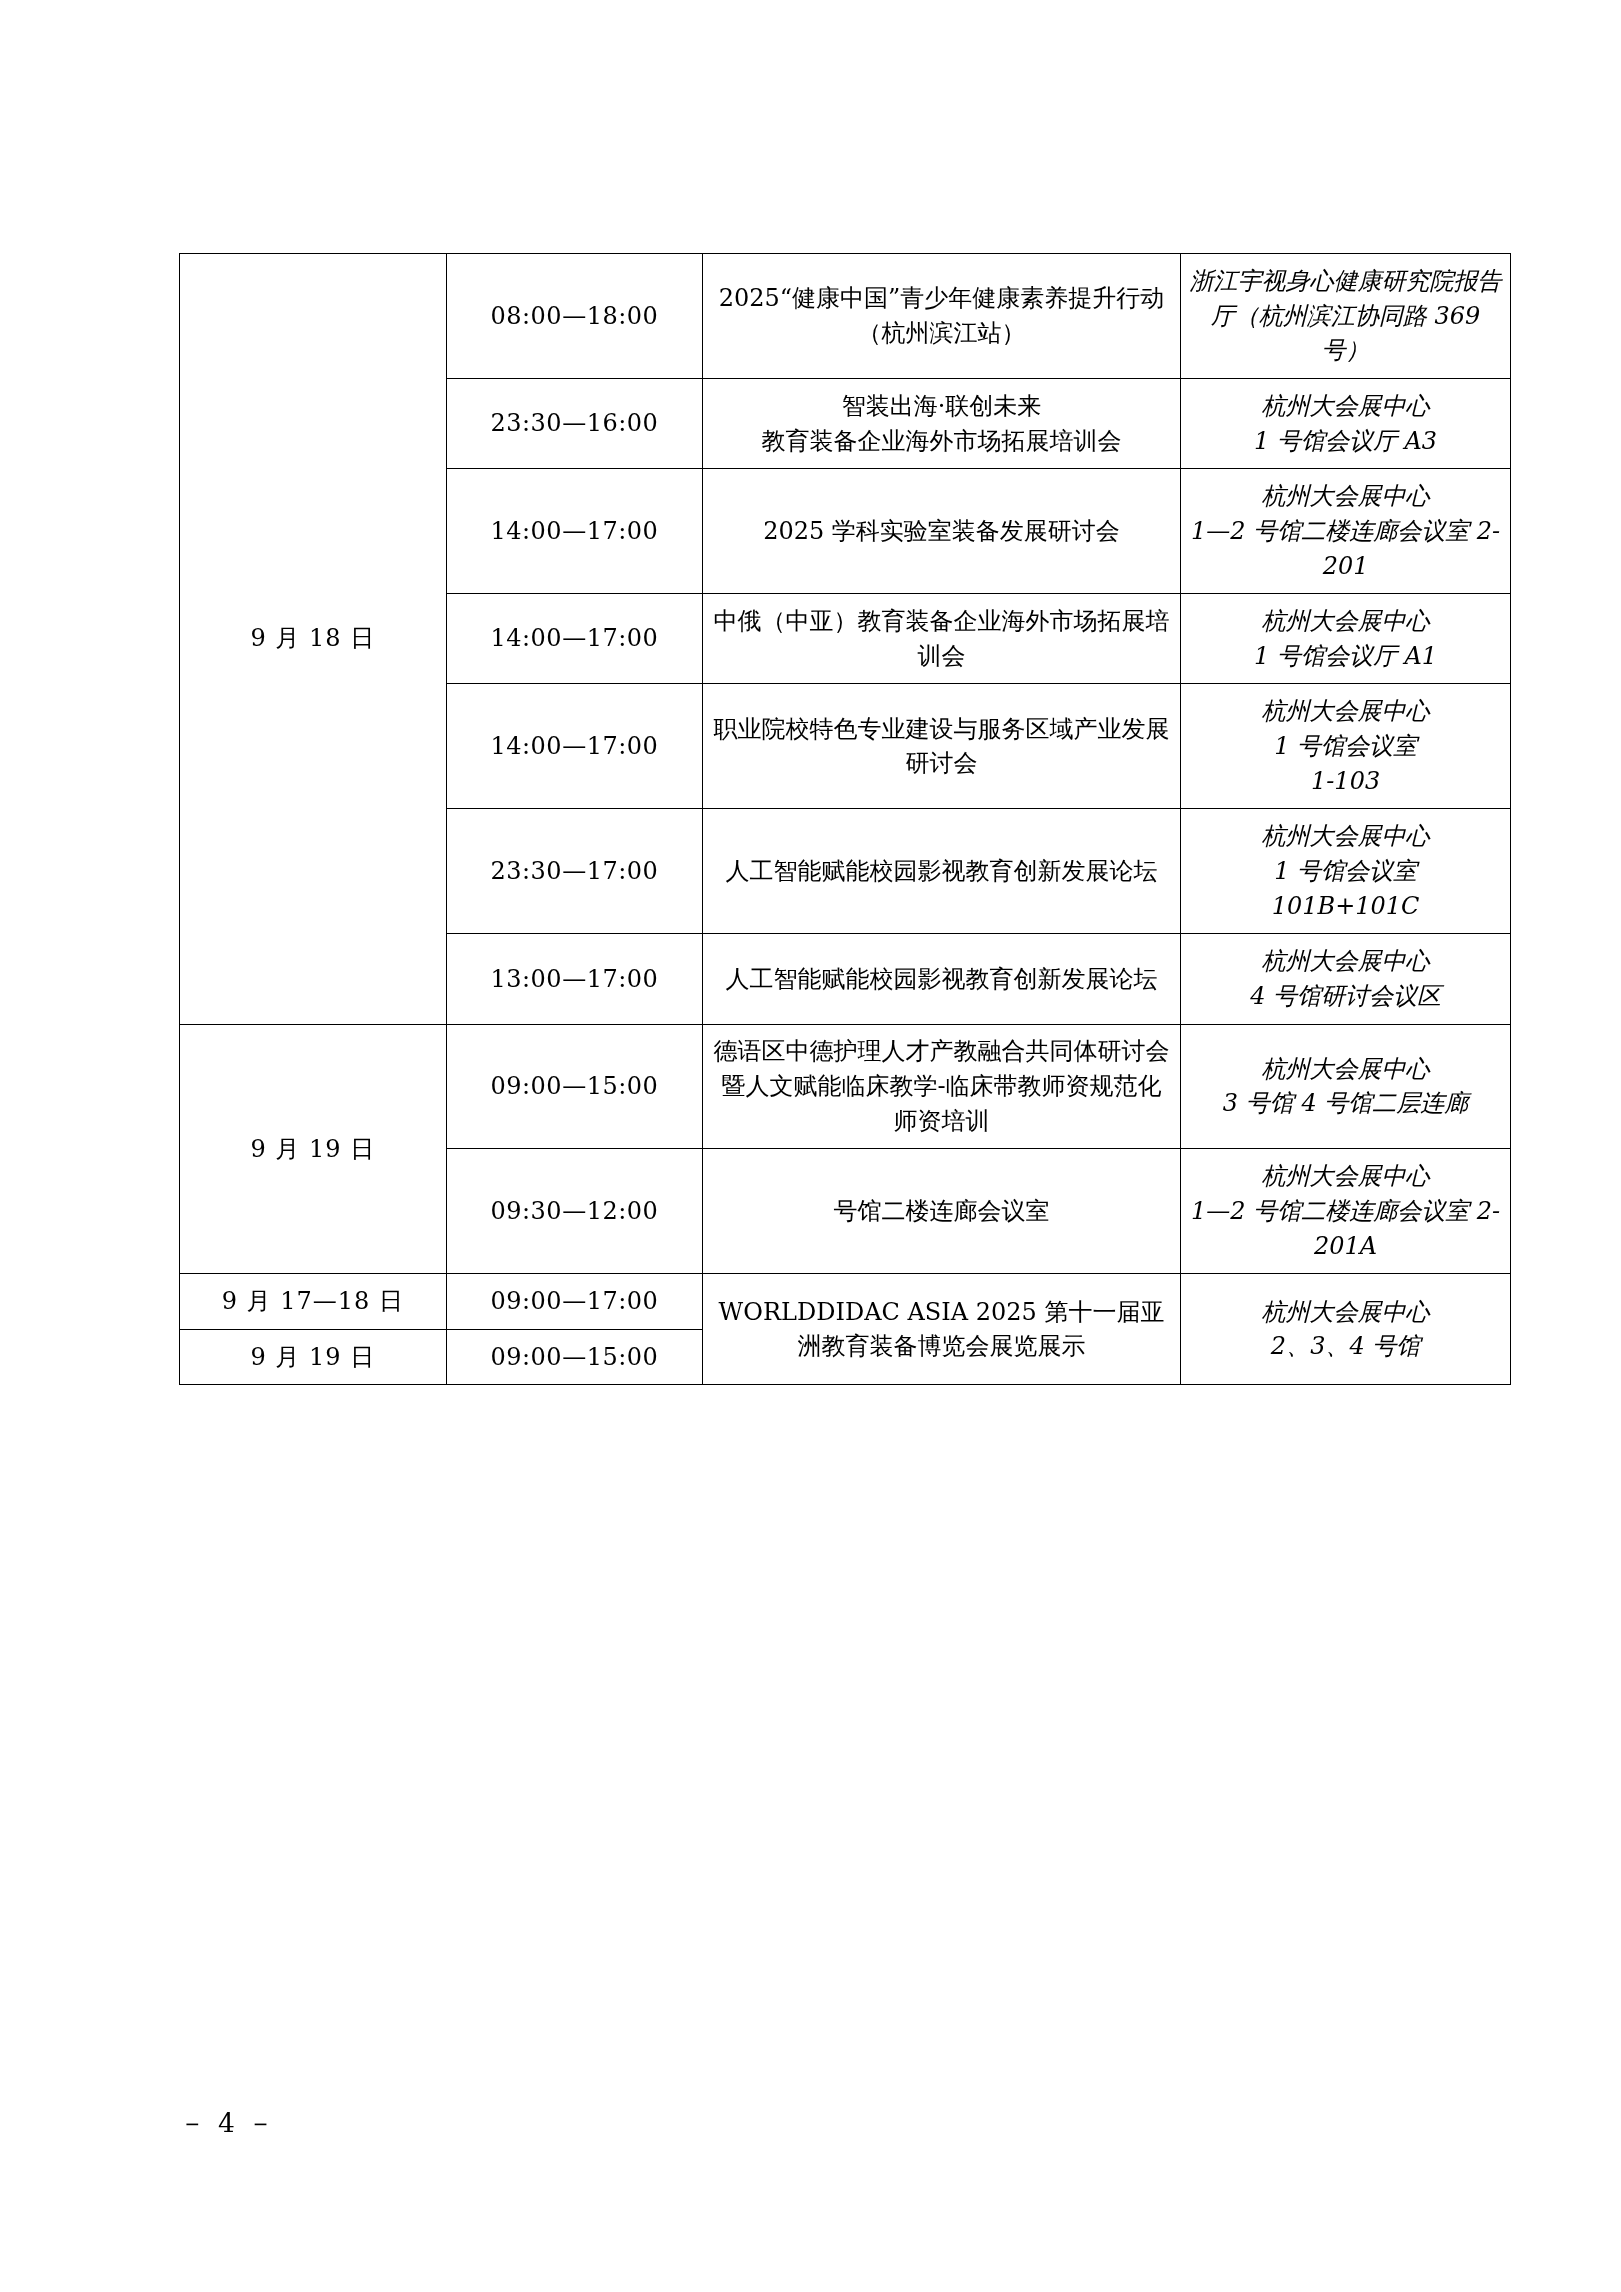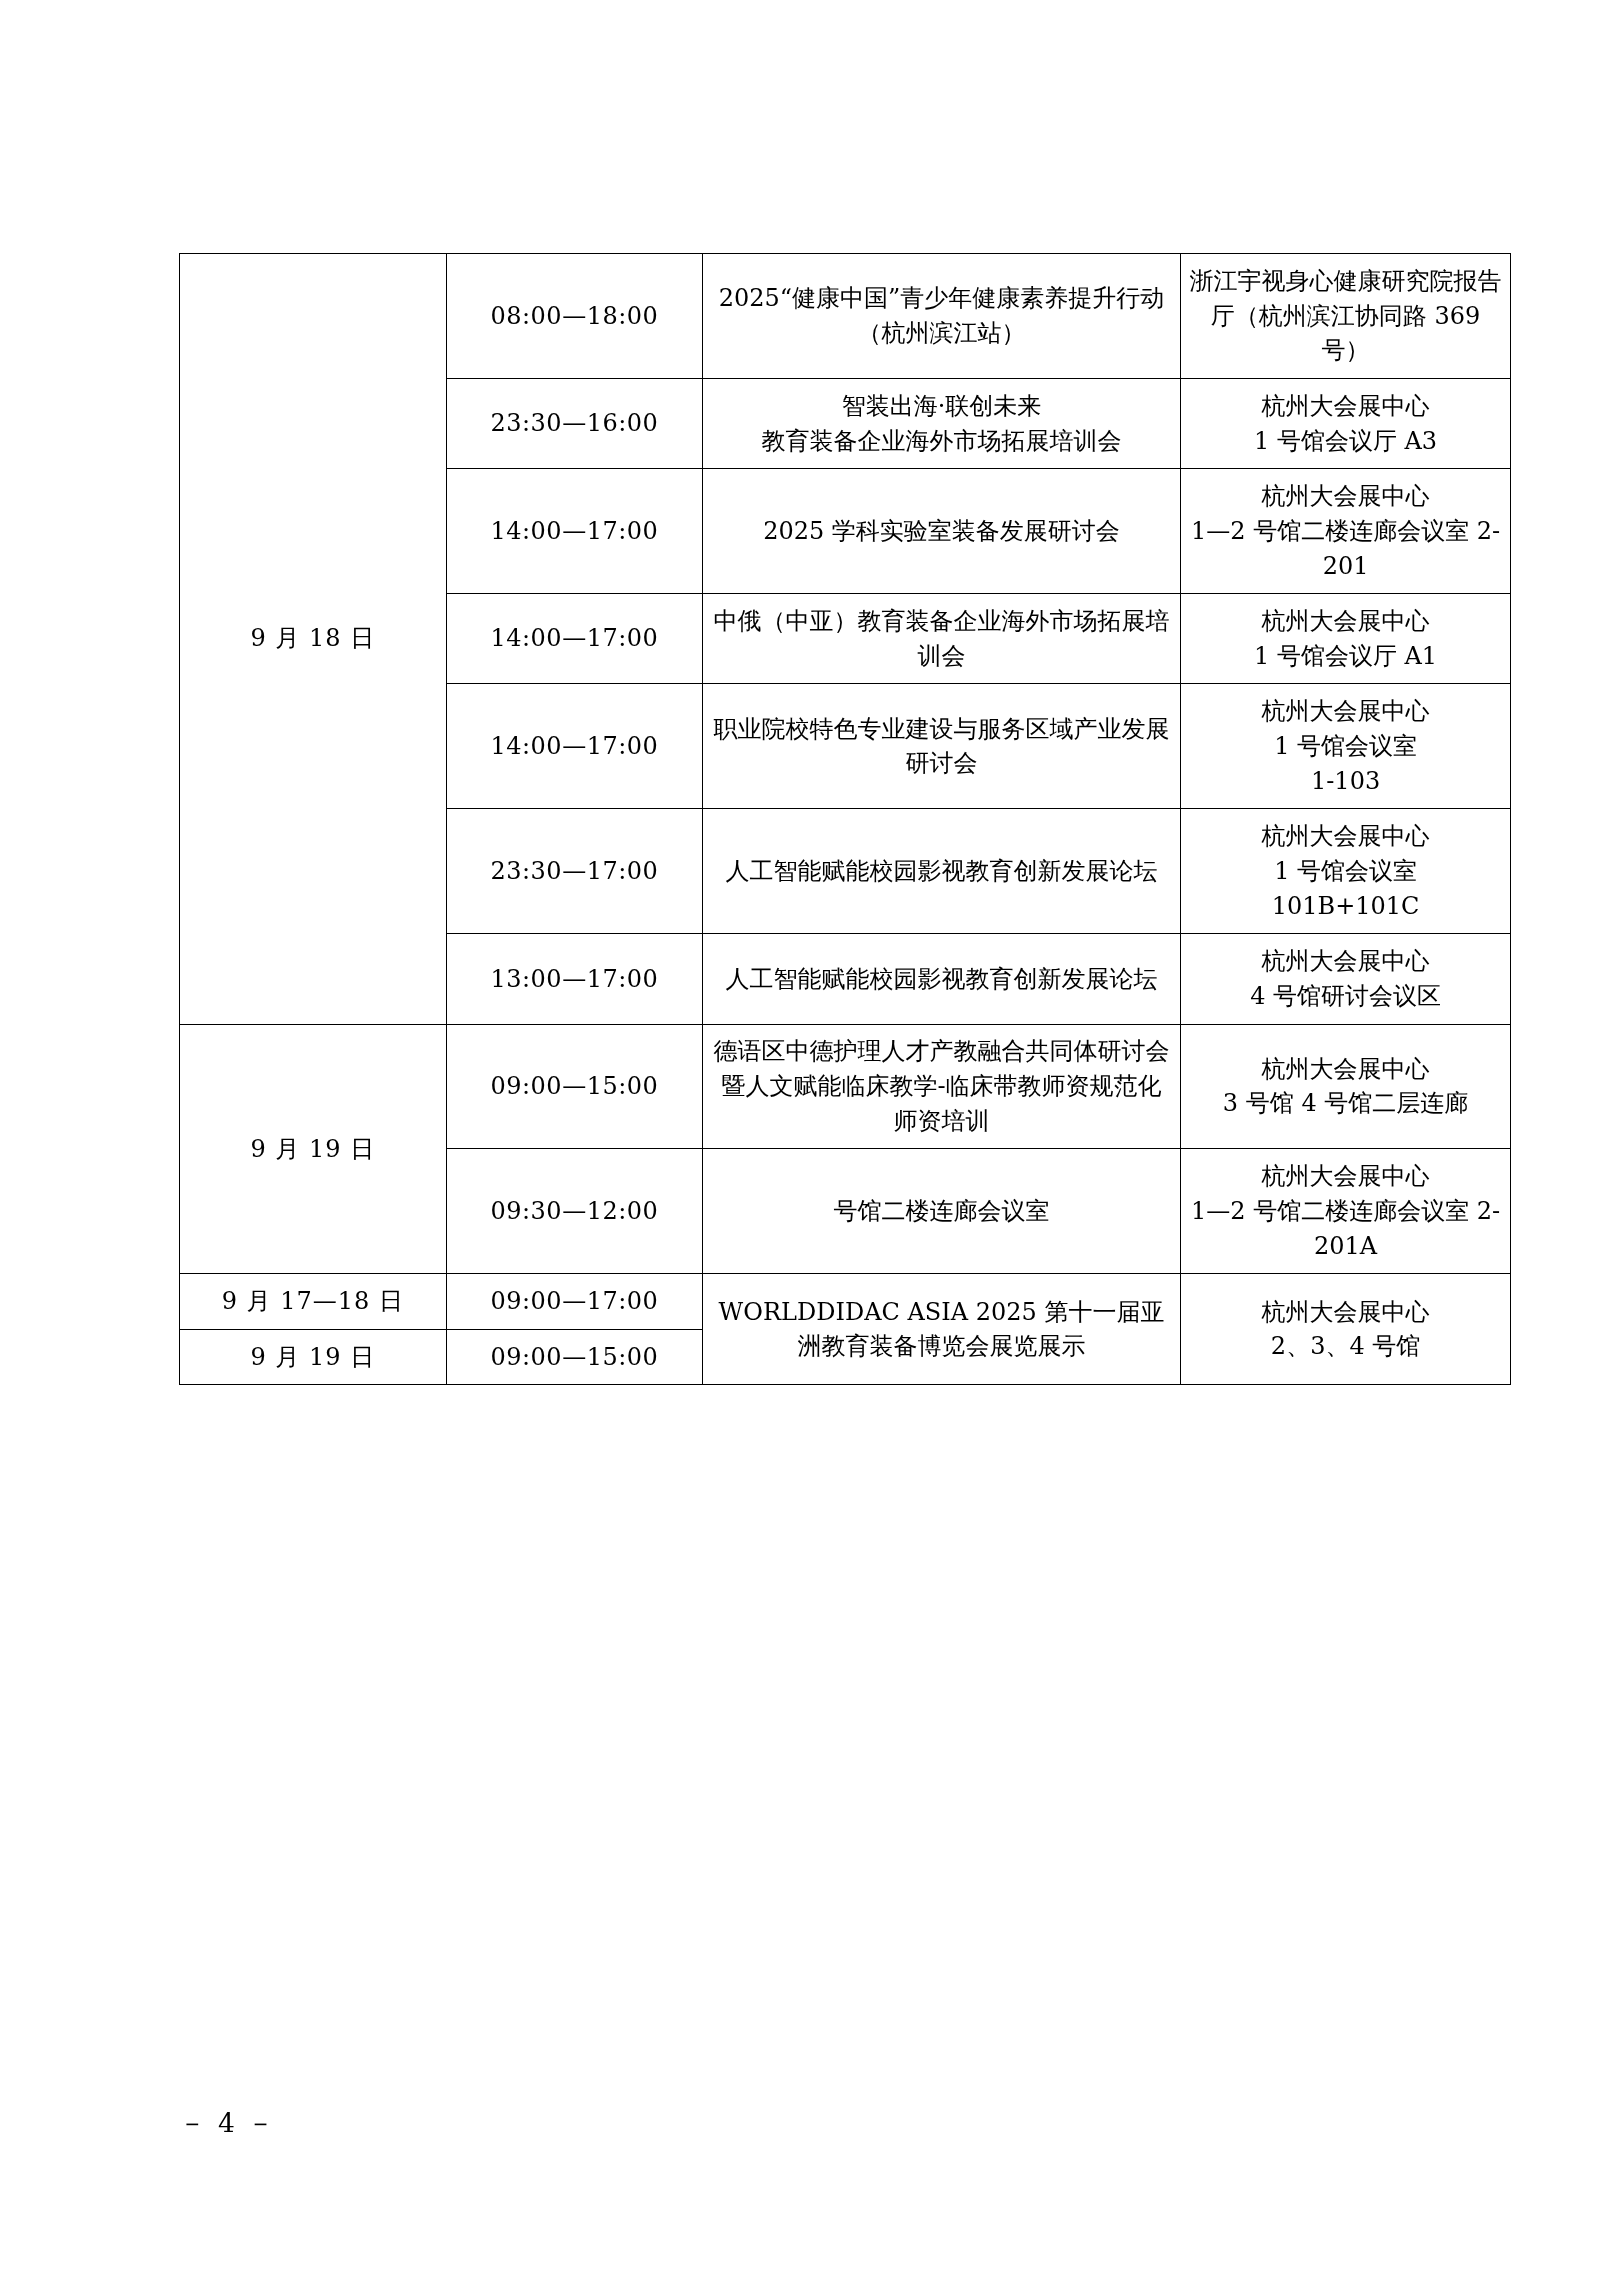--- a/index.html
+++ b/index.html
@@ -47,20 +47,21 @@
     letter-spacing: 0.5px;
     white-space: nowrap;
   }
   td.col-title {
     width: 461px;
     text-align: center;
   }
   td.col-venue {
     width: 314px;
     text-align: center;
+    font-style: italic;
   }
   .pager {
     position: absolute;
     left: 179px;
     top: 2105px;
     font-size: 26.5px;
     letter-spacing: 2px;
     font-family: "DejaVu Serif", "Liberation Serif", serif;
   }
 </style>

